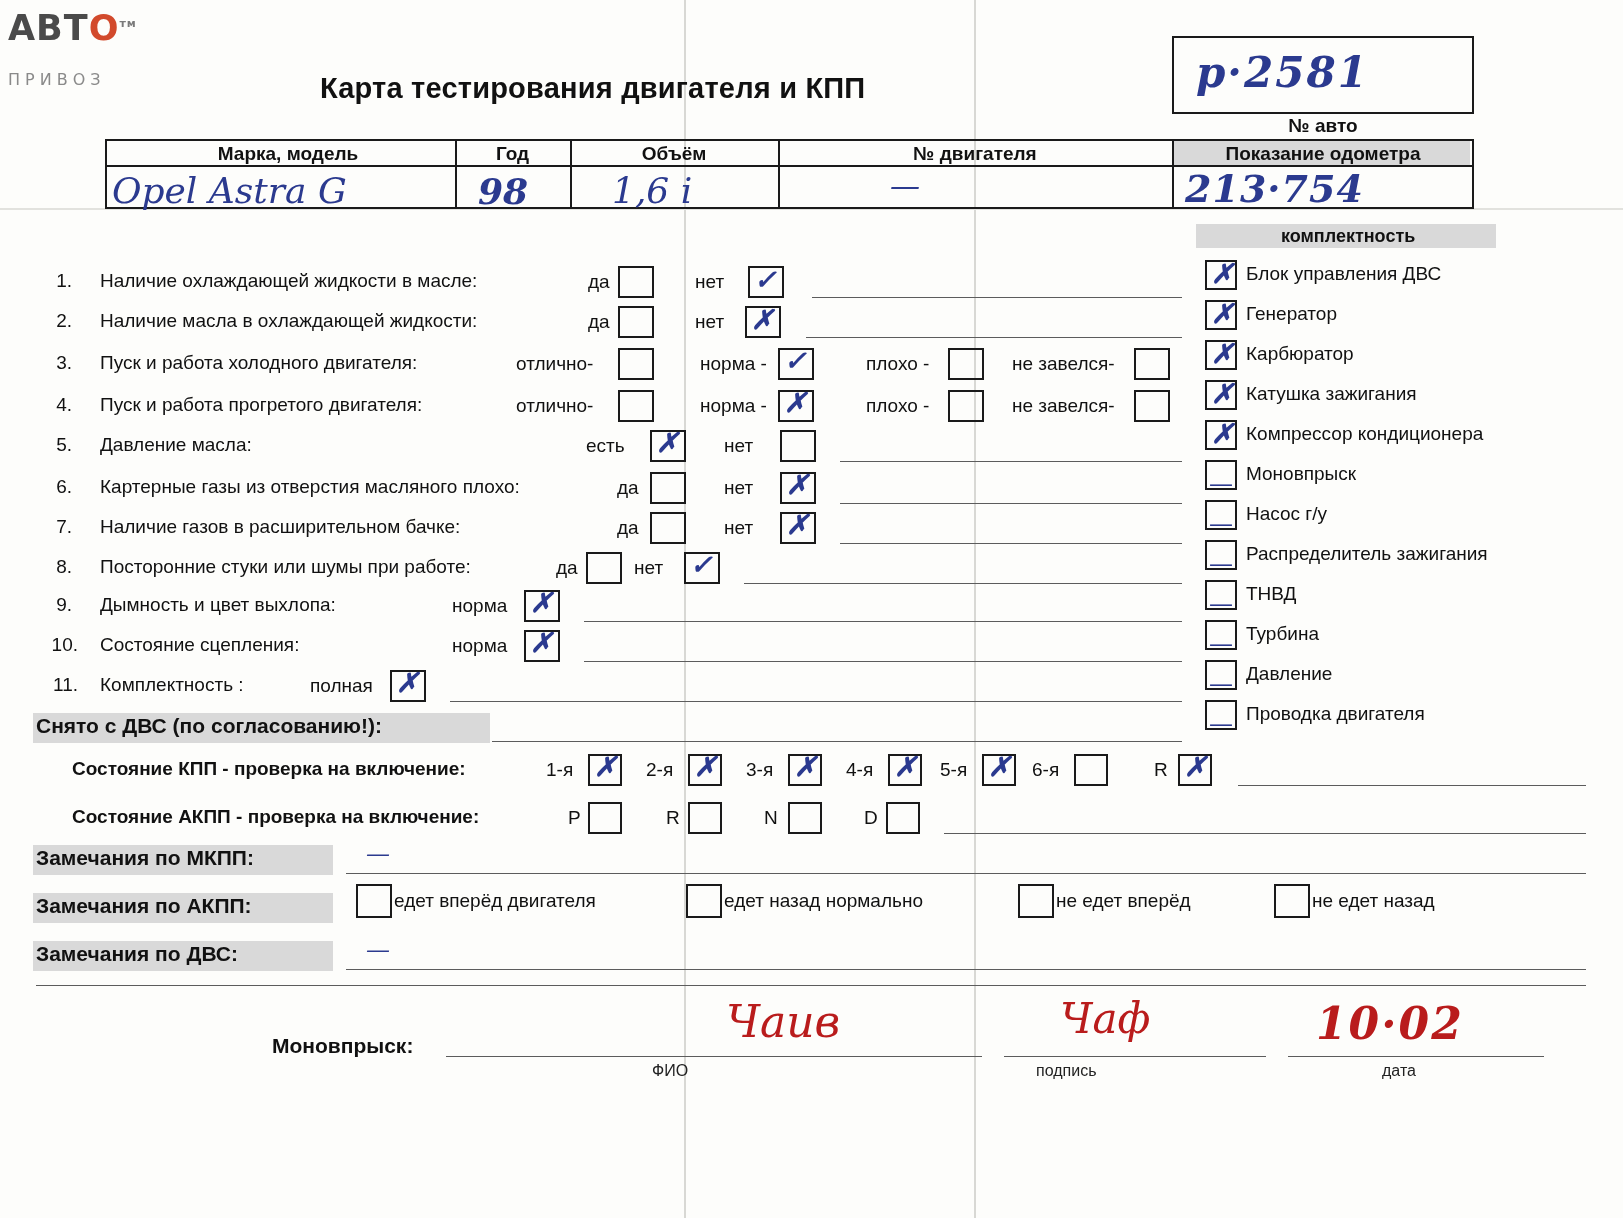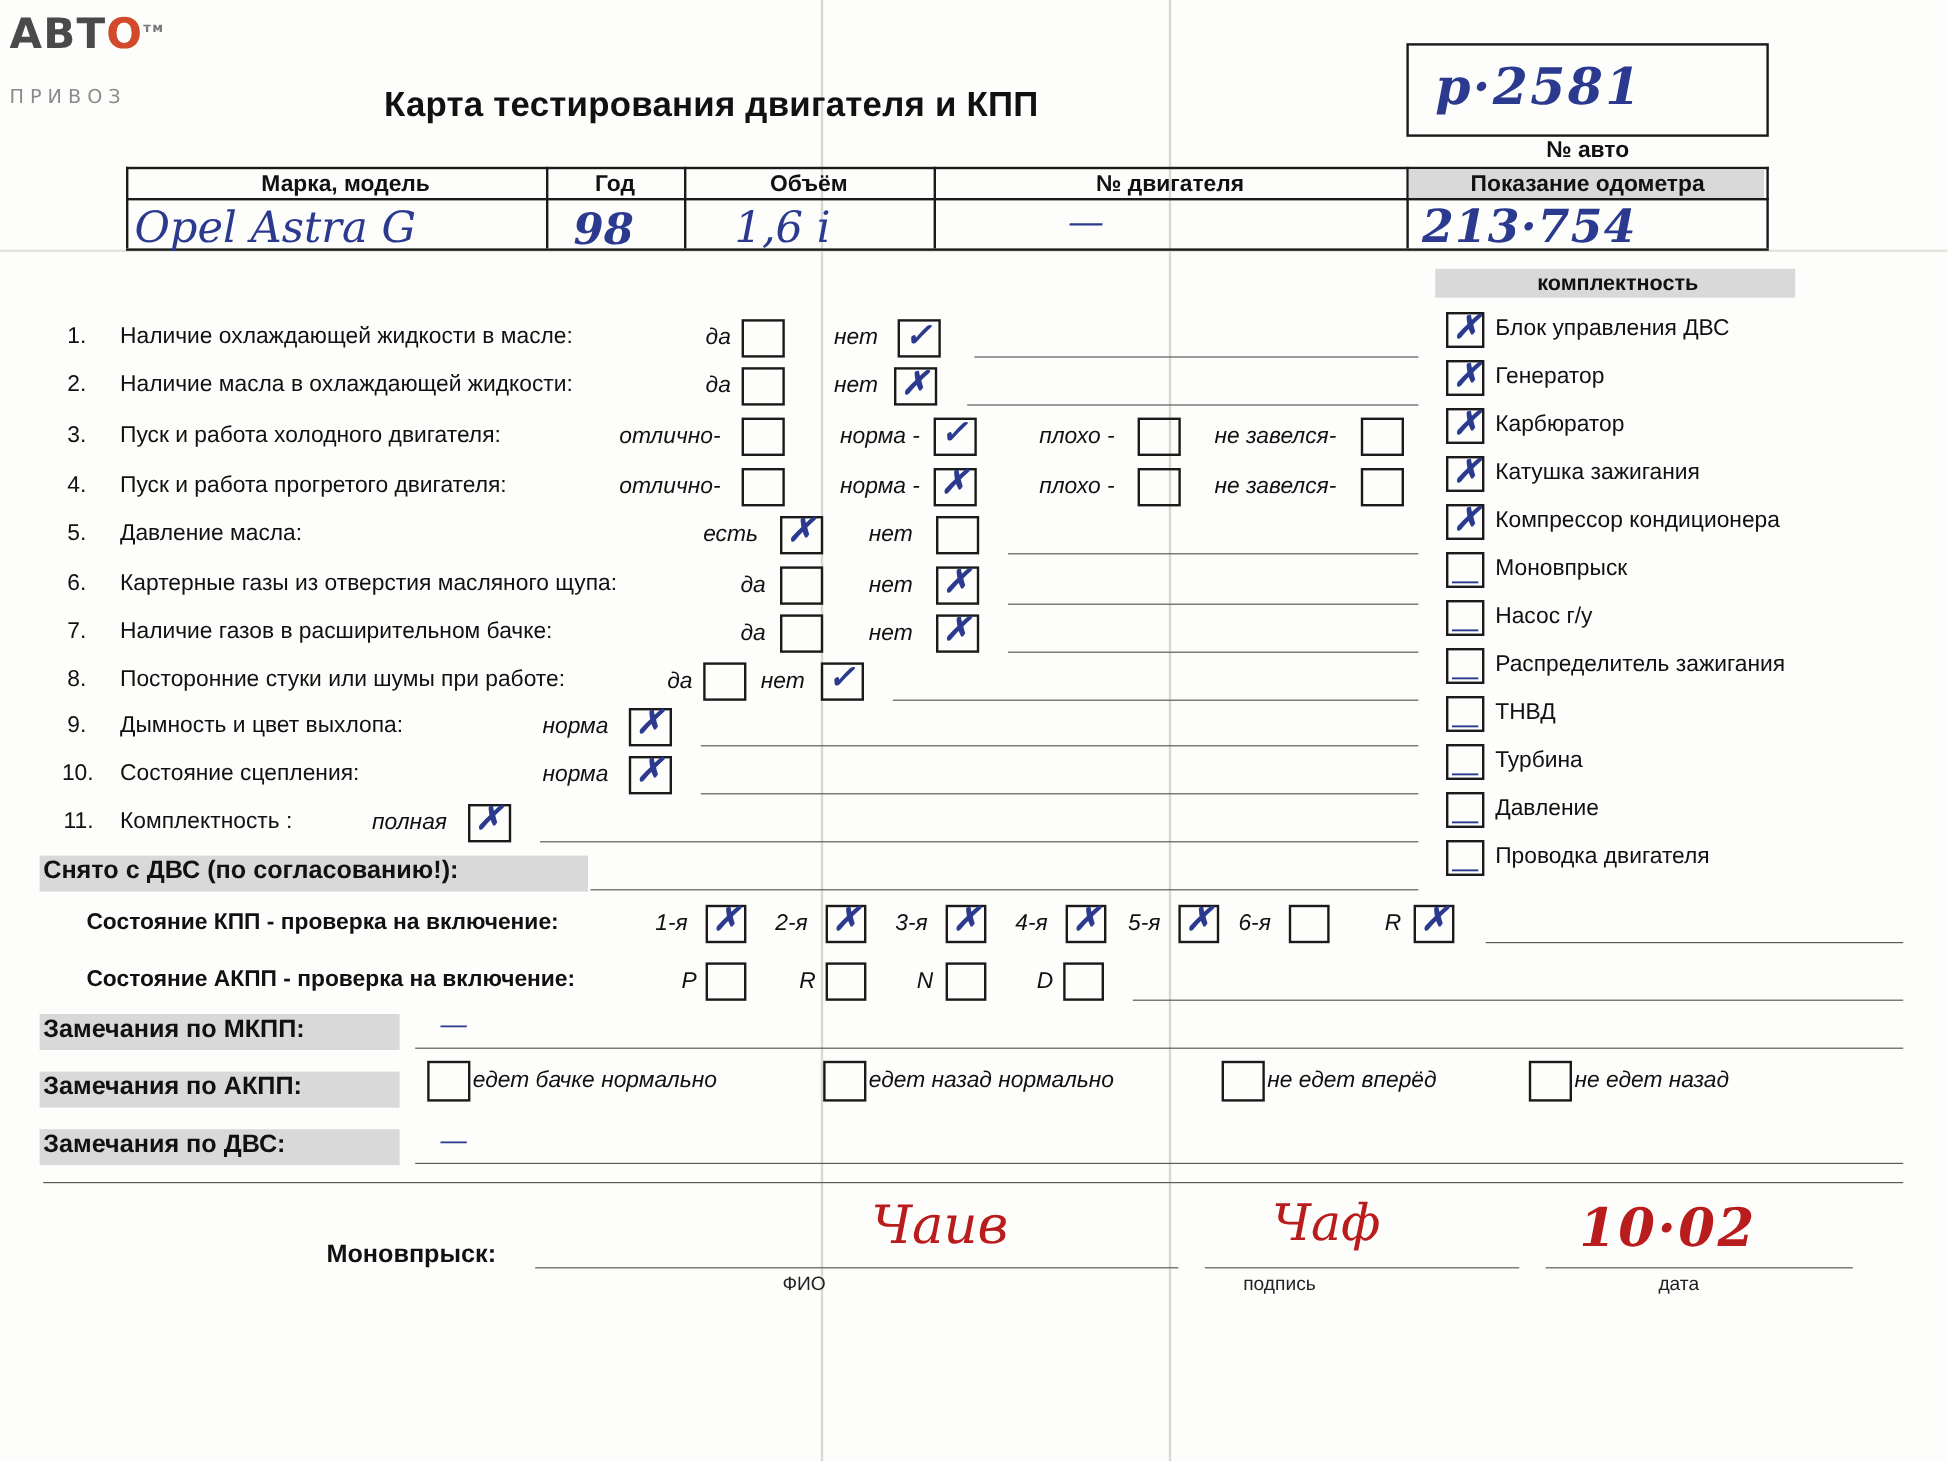--- a/index.html
+++ b/index.html
@@ -108,21 +108,20 @@
   }
   .lbl {
     position: absolute;
     font-size: 19px;
     white-space: nowrap;
   }
   .lbl-b {
     font-weight: bold;
   }
   .lbl-i {
-    font-style: italic;
   }
   .num {
     position: absolute;
     font-size: 19px;
     text-align: right;
     width: 32px;
   }
   .hdr-cell {
     position: absolute;
     font-size: 19px;
@@ -320,21 +319,21 @@
   <div class="num" style="left:40px; top:434px;">5.</div>
   <div class="lbl" style="left:100px; top:434px;">Давление масла:</div>
   <div class="lbl lbl-i" style="left:586px; top:435px;">есть</div>
   <div class="box" style="left:650px; top:430px; width:36px; height:32px;"></div>
   <div class="check" style="left:656px; top:429px;">✗</div>
   <div class="lbl lbl-i" style="left:724px; top:435px;">нет</div>
   <div class="box" style="left:780px; top:430px; width:36px; height:32px;"></div>
   <div class="thin-rule" style="left:840px; top:461px; width:342px;"></div>
 
   <div class="num" style="left:40px; top:476px;">6.</div>
-  <div class="lbl" style="left:100px; top:476px;">Картерные газы из отверстия масляного щупа:</div>
+  <div class="lbl" style="left:100px; top:476px;">Картерные газы из отверстия масляного плохо:</div>
   <div class="lbl lbl-i" style="left:617px; top:477px;">да</div>
   <div class="box" style="left:650px; top:472px; width:36px; height:32px;"></div>
   <div class="lbl lbl-i" style="left:724px; top:477px;">нет</div>
   <div class="box" style="left:780px; top:472px; width:36px; height:32px;"></div>
   <div class="check" style="left:786px; top:471px;">✗</div>
   <div class="thin-rule" style="left:840px; top:503px; width:342px;"></div>
 
   <div class="num" style="left:40px; top:516px;">7.</div>
   <div class="lbl" style="left:100px; top:516px;">Наличие газов в расширительном бачке:</div>
   <div class="lbl lbl-i" style="left:617px; top:517px;">да</div>
@@ -419,21 +418,21 @@
   <div class="thin-rule" style="left:944px; top:833px; width:642px;"></div>
 
   <div class="shade" style="left:33px; top:845px; width:300px; height:30px;"></div>
   <div class="section-head" style="left:36px; top:846px;">Замечания по МКПП:</div>
   <div class="thin-rule" style="left:346px; top:873px; width:1240px;"></div>
   <div class="hand" style="position:absolute; left:366px; top:840px; font-size:24px;">—</div>
 
   <div class="shade" style="left:33px; top:893px; width:300px; height:30px;"></div>
   <div class="section-head" style="left:36px; top:894px;">Замечания по АКПП:</div>
   <div class="box" style="left:356px; top:884px; width:36px; height:34px;"></div>
-  <div class="lbl lbl-i" style="left:394px; top:890px;">едет бачке нормально</div>
+  <div class="lbl lbl-i" style="left:394px; top:890px;">едет вперёд двигателя</div>
   <div class="box" style="left:686px; top:884px; width:36px; height:34px;"></div>
   <div class="lbl lbl-i" style="left:724px; top:890px;">едет назад нормально</div>
   <div class="box" style="left:1018px; top:884px; width:36px; height:34px;"></div>
   <div class="lbl lbl-i" style="left:1056px; top:890px;">не едет вперёд</div>
   <div class="box" style="left:1274px; top:884px; width:36px; height:34px;"></div>
   <div class="lbl lbl-i" style="left:1312px; top:890px;">не едет назад</div>
 
   <div class="shade" style="left:33px; top:941px; width:300px; height:30px;"></div>
   <div class="section-head" style="left:36px; top:942px;">Замечания по ДВС:</div>
   <div class="thin-rule" style="left:346px; top:969px; width:1240px;"></div>

